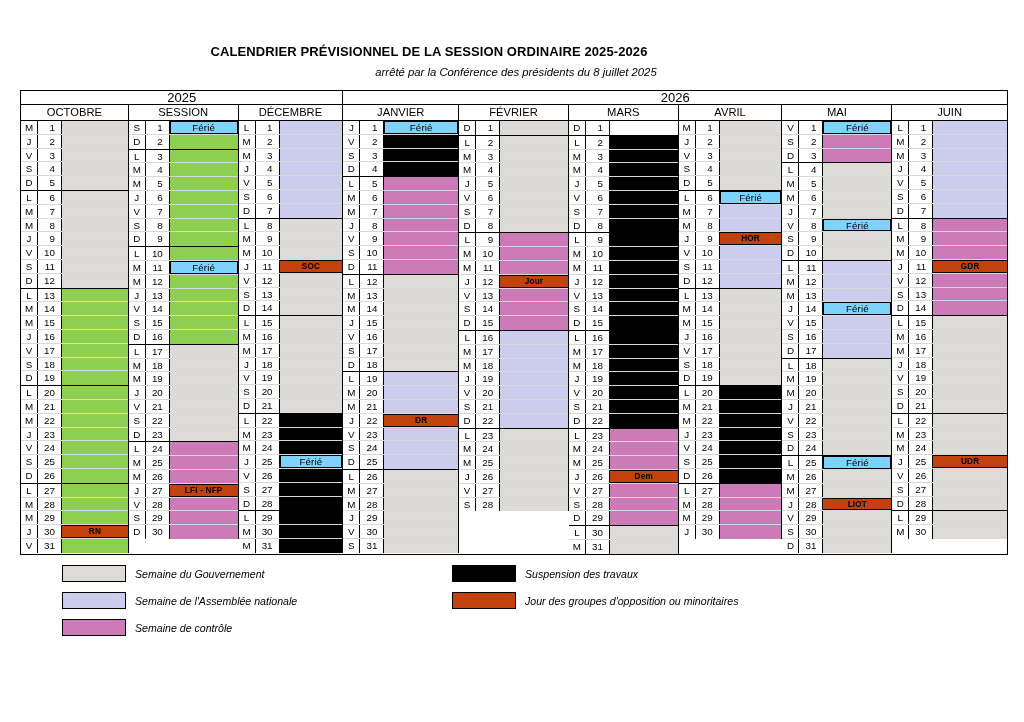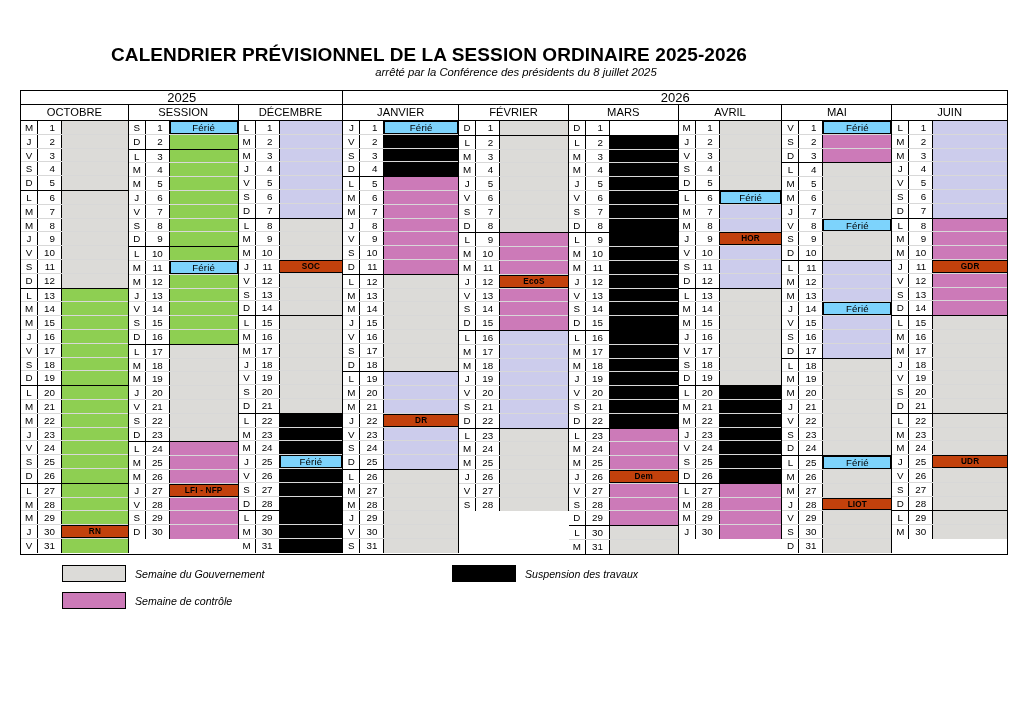--- a/index.html
+++ b/index.html
@@ -10,21 +10,21 @@
     font-family: "Liberation Sans", sans-serif;
     color: #000;
     overflow: hidden;
   }
   #root { position: relative; width: 1024px; height: 722px; }
 
   
   .title {
     position: absolute; left: 0; top: 44px; width: 858px;
     text-align: center;
-    font-size: 19px; font-weight: bold; letter-spacing: .1px;
+    font-size: 13px; font-weight: bold; letter-spacing: .1px;
   }
   .subtitle {
     position: absolute; left: 4px; top: 66px; width: 1024px;
     text-align: center;
     font-size: 11.3px; font-style: italic;
   }
 
   
   .cal {
     position: absolute; left: 20px; top: 90px;
@@ -858,21 +858,21 @@
               <div class="blk f-ctrl"></div>
             </div>
             <div class="day">
               <div class="dw">M</div>
               <div class="dn">11</div>
               <div class="blk f-ctrl"></div>
             </div>
             <div class="day">
               <div class="dw">J</div>
               <div class="dn">12</div>
-              <div class="blk f-opp">EcoS</div>
+              <div class="blk f-opp">Jour</div>
             </div>
             <div class="day">
               <div class="dw">V</div>
               <div class="dn">13</div>
               <div class="blk f-ctrl"></div>
             </div>
             <div class="day">
               <div class="dw">S</div>
               <div class="dn">14</div>
               <div class="blk f-ctrl"></div>
@@ -1622,19 +1622,29 @@
           <div class="sw f-gov"></div>
           <div class="ltxt">Semaine du Gouvernement</div>
         </div>
         <div class="lentry col2">
           <div class="sw f-susp"></div>
           <div class="ltxt">Suspension des travaux</div>
         </div>
       </div>
       <div class="lrow">
         <div class="lentry col1">
+          <div class="sw f-an"></div>
+          <div class="ltxt">Semaine de l'Assemblée nationale</div>
+        </div>
+        <div class="lentry col2">
+          <div class="sw f-opp"></div>
+          <div class="ltxt">Jour des groupes d'opposition ou minoritaires</div>
+        </div>
+      </div>
+      <div class="lrow">
+        <div class="lentry col1">
           <div class="sw f-ctrl"></div>
           <div class="ltxt">Semaine de contrôle</div>
         </div>
       </div>
     </div>
 
 </div>
 
 </body></html>

